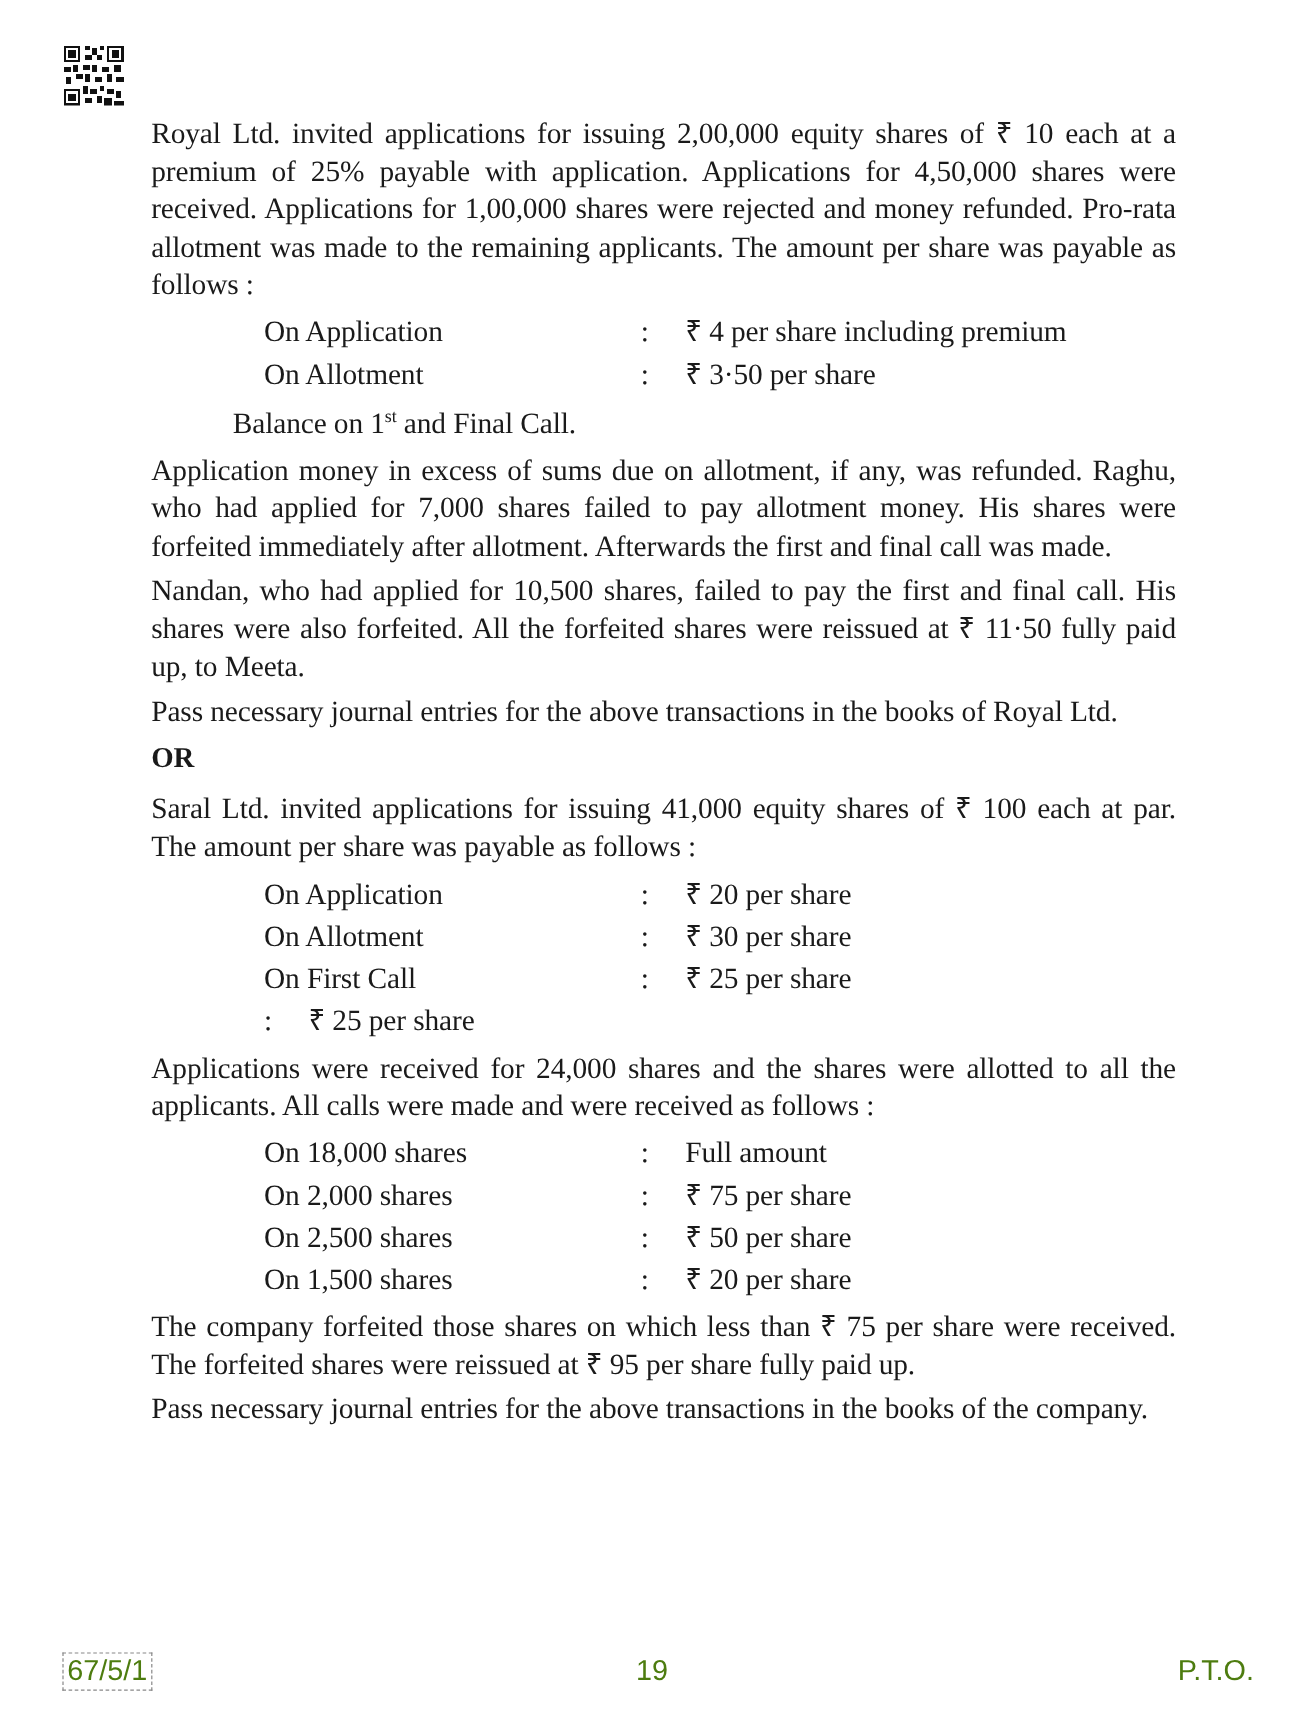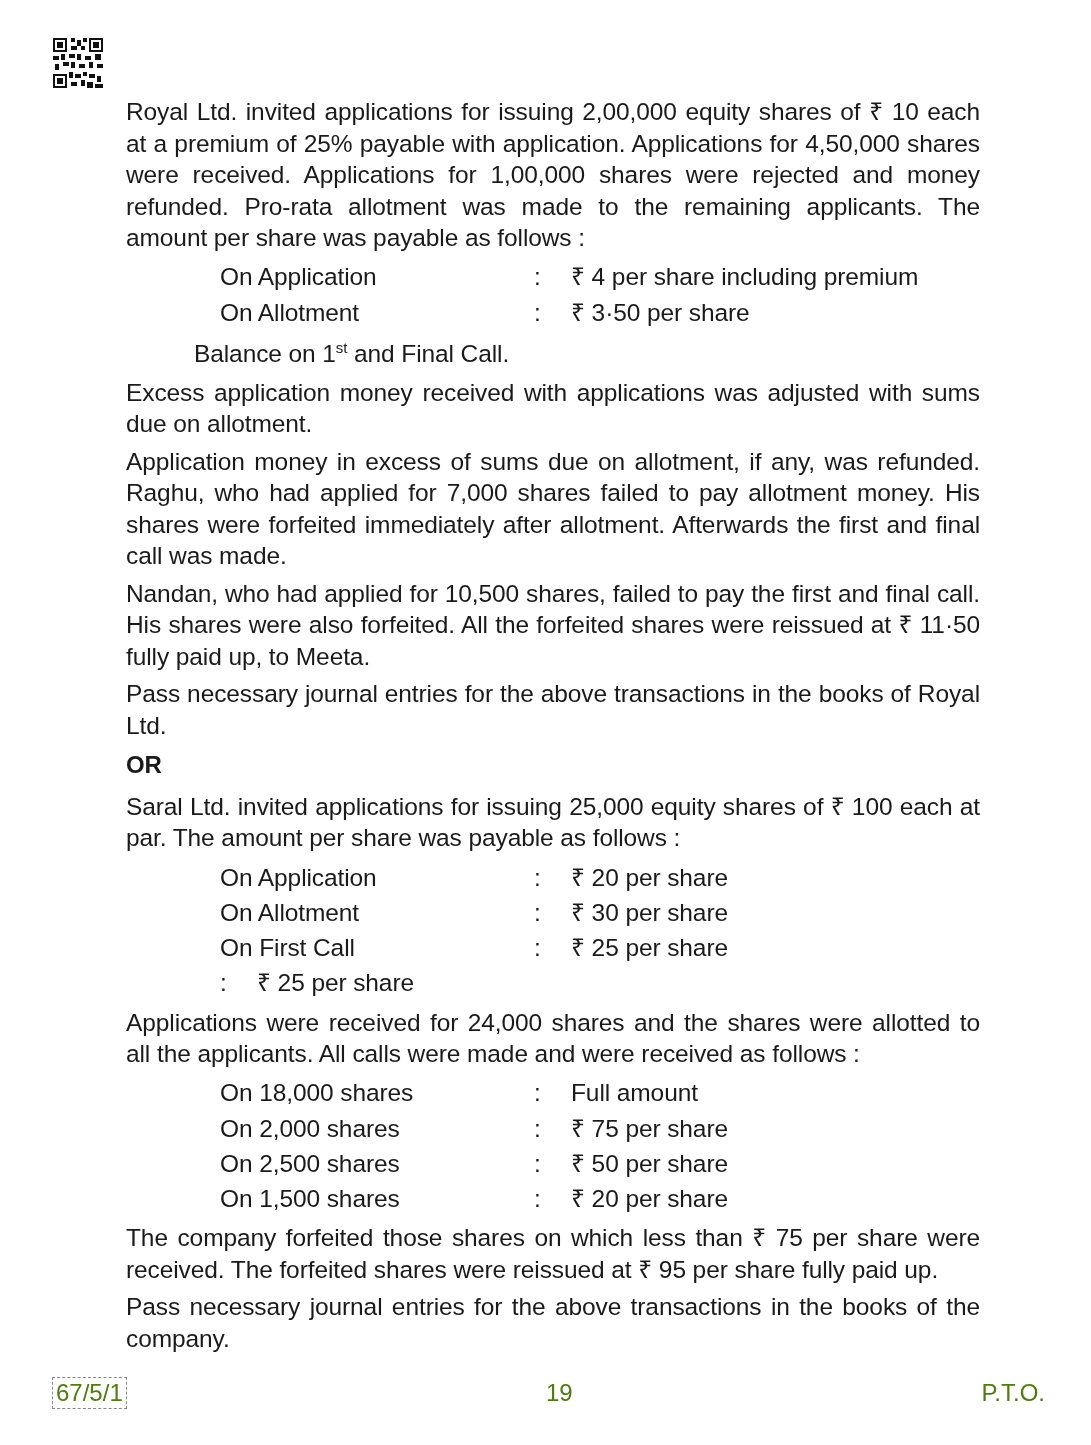--- a/index.html
+++ b/index.html
@@ -6,21 +6,21 @@
     body {
       width: 1091px; height: 1445px; position: relative; overflow: hidden;
       font-family: "DejaVu Serif", "Liberation Serif", serif;
       color: #1a1a1a;
     }
     .qr {
       position: absolute; left: 52px; top: 38px; width: 52px; height: 50px;
     }
     .content {
       position: absolute; left: 126px; top: 96px; width: 854px;
-      font-family: Liberation Sans, sans-serif;
+      font-family: Liberation Serif, serif;
       font-size: 24.5px; line-height: 31.5px;
       letter-spacing: -0.1px;
     }
     .para { text-align: justify; text-align-last: left; margin: 0 0 6px 0; }
     .schedule { margin: 2px 0 6px 94px; }
     .srow { display: flex; height: 35.2px; align-items: center; }
     .slabel { width: 314px; }
     .scolon { width: 37px; }
     .svalue { }
     .note { margin: 0 0 6px 68px; line-height: 35px; }
@@ -31,21 +31,21 @@
     }
     .footer {
       position: absolute; top: 1377px; left: 0; width: 1091px; height: 40px;
       font-family: "Liberation Sans", "DejaVu Sans", sans-serif;
       font-size: 24px; color: #4d7c0f;
     }
     .code {
       position: absolute; left: 52px; top: 0; padding: 0 3px;
       border: 1px dashed #888; line-height: 30px;
     }
-    .pageno { position: absolute; left: 546px; top: 0; line-height: 32px; }
+    .pageno { position: absolute; left: 530px; top: 0; line-height: 32px; }
     .pto { position: absolute; right: 46px; top: 0; line-height: 32px; }
   </style>
 </head>
 <body>
 
 <svg class="qr" viewBox="0 0 25 25" shape-rendering="crispEdges">
   <rect x="0" y="0" width="25" height="25" fill="#fff"></rect>
   <g fill="#111">
     <rect x="0" y="0" width="7" height="7"></rect>
       <rect x="1" y="1" width="5" height="5" fill="#fff"></rect>
@@ -98,30 +98,29 @@
       </div>
       <div class="srow">
         <span class="slabel">On Allotment</span>
         <span class="scolon">:</span>
         <span class="svalue">₹ 3·50 per share</span>
       </div>
     </div>
 
     <p class="note"><span>Balance on 1</span><sup>st</sup><span> and Final Call.</span></p>
 
-    <p class="para">Excess application money received with applications was adjusted with sums due on allotment.</p>
     <p class="para">Application money in excess of sums due on allotment, if any, was refunded. Raghu, who had applied for 7,000 shares failed to pay allotment money. His shares were forfeited immediately after allotment. Afterwards the first and final call was made.</p>
     <p class="para">Nandan, who had applied for 10,500 shares, failed to pay the first and final call. His shares were also forfeited. All the forfeited shares were reissued at ₹ 11·50 fully paid up, to Meeta.</p>
     <p class="para">Pass necessary journal entries for the above transactions in the books of Royal Ltd.</p>
   </section>
 
   <div class="or">OR</div>
 
   <section>
-    <p class="para">Saral Ltd. invited applications for issuing 25,000 equity shares of ₹ 100 each at par. The amount per share was payable as follows :</p>
+    <p class="para">Saral Ltd. invited applications for issuing 41,000 equity shares of ₹ 100 each at par. The amount per share was payable as follows :</p>
 
     <div class="schedule">
       <div class="srow">
         <span class="slabel">On Application</span>
         <span class="scolon">:</span>
         <span class="svalue">₹ 20 per share</span>
       </div>
       <div class="srow">
         <span class="slabel">On Allotment</span>
         <span class="scolon">:</span>

